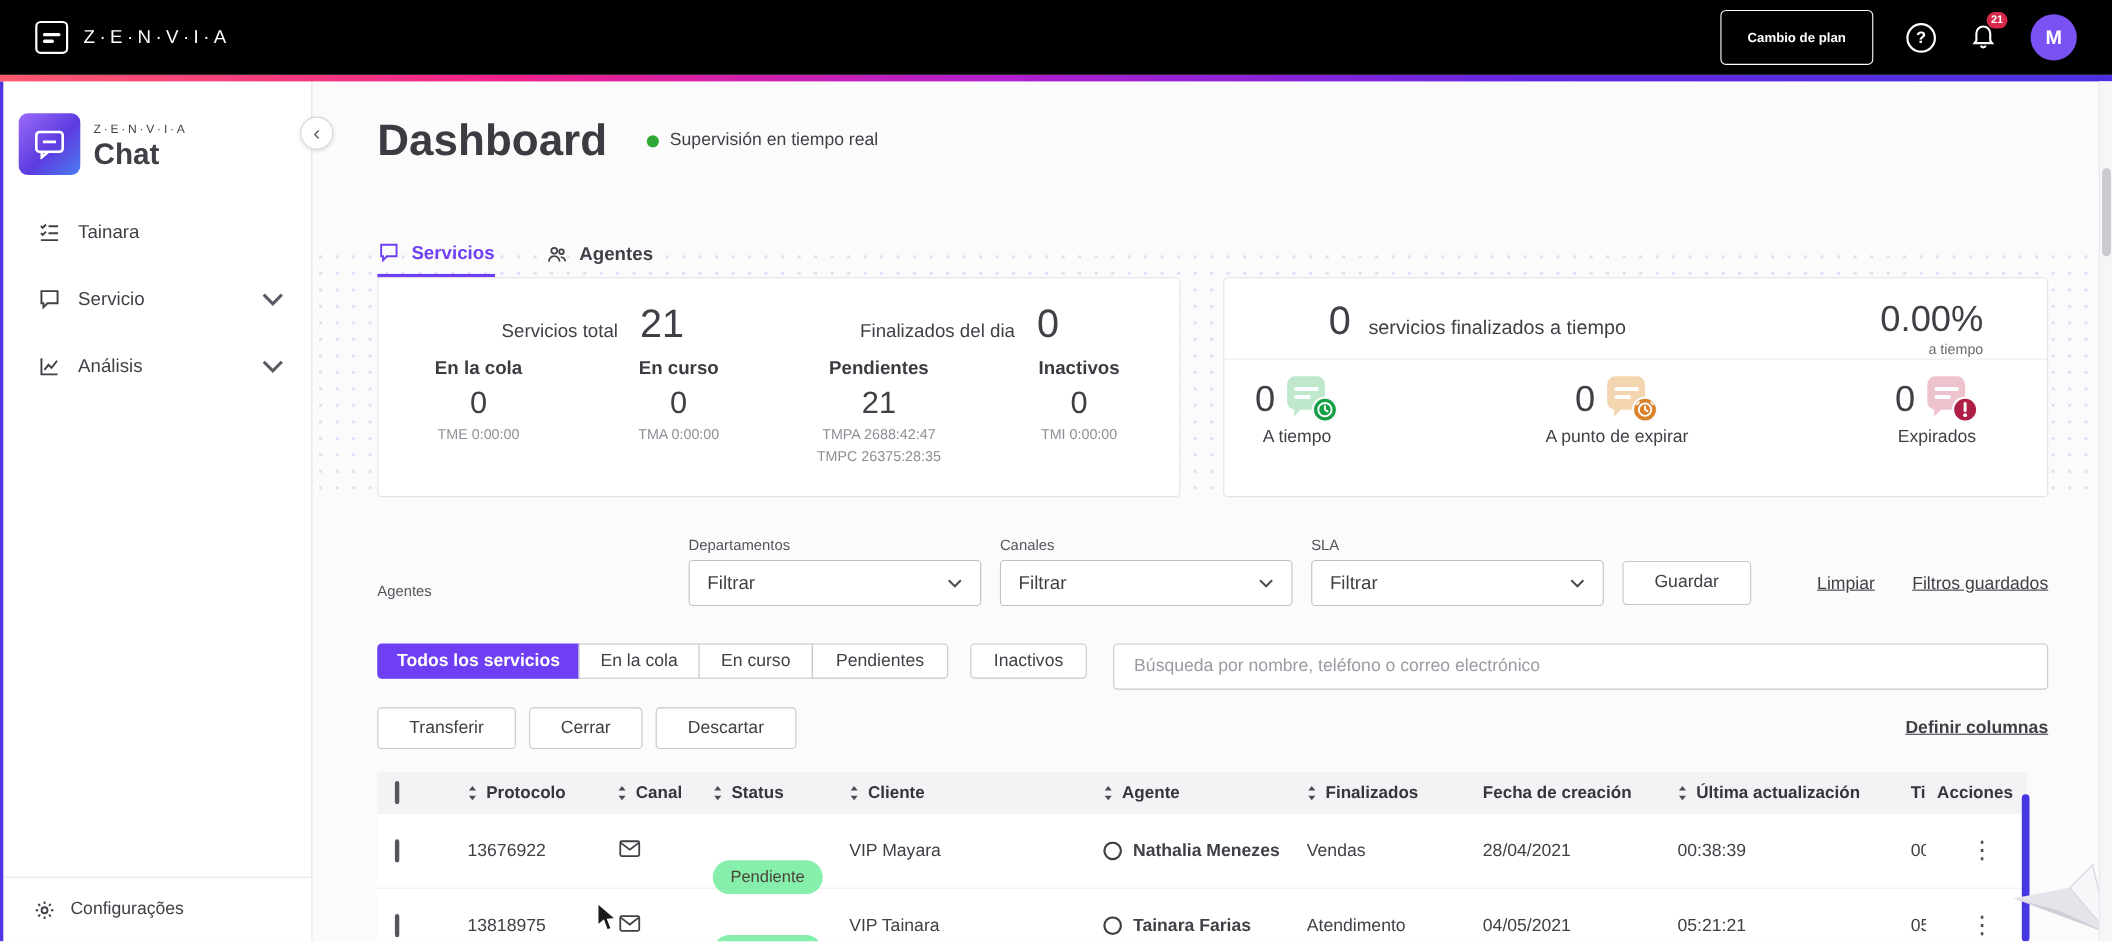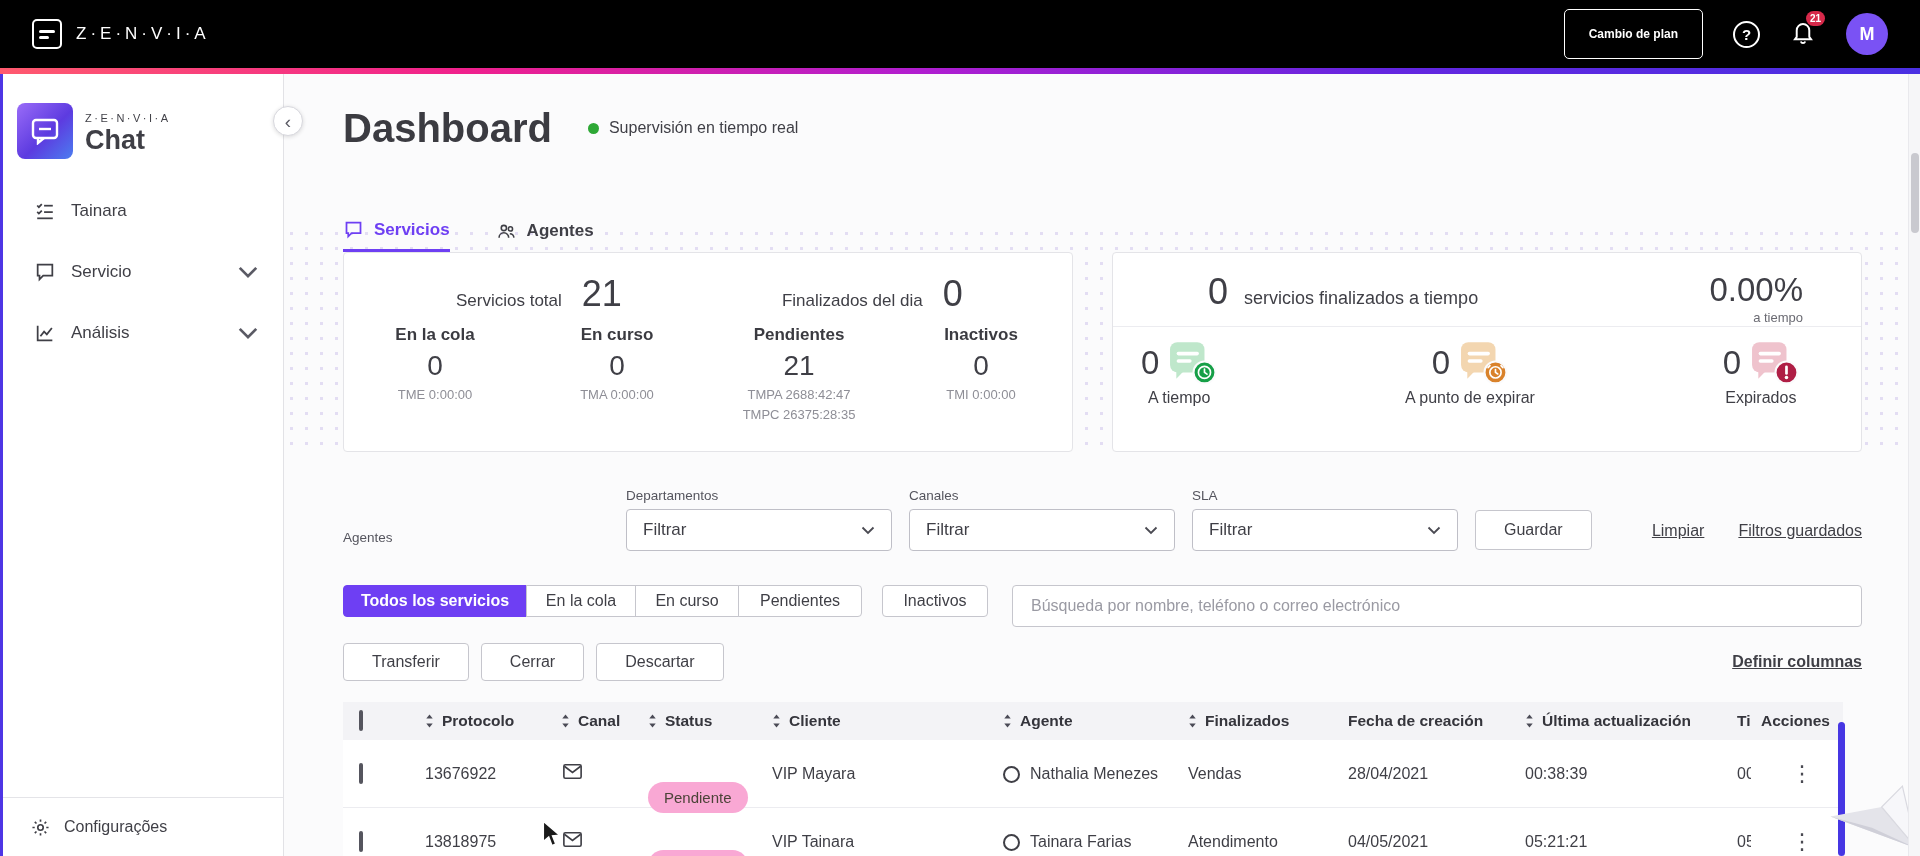--- a/index.html
+++ b/index.html
@@ -109,22 +109,22 @@
   .define-cols{margin-left:auto;font-weight:700;}
 
   .table{margin-top:21px;width:1500px;font-size:16px;}
   .grid{display:grid;grid-template-columns:72px 136px 87px 124px 231px 185px 160px 177px 212px 24px 92px;}
   .thead{background:#f3f3f6;height:38px;align-items:center;font-weight:700;font-size:15.5px;color:#35353c;}
   .trow{height:68px;align-items:center;background:#fff;border-bottom:1px solid #ececf0;}
   .th{display:flex;align-items:center;gap:8px;padding-left:10px;overflow:hidden;white-space:nowrap;cursor:pointer;}
   .th.plain{cursor:default;}
   .td{padding-left:10px;overflow:hidden;white-space:nowrap;}
   .cb{width:20px;height:20px;border:2px solid #55555e;border-radius:3px;background:#fff;margin-left:16px;cursor:pointer;}
-  .badge-pend{display:inline-block;background:#f9a8d4;color:#4c4338;font-size:15px;padding:7px 16px;border-radius:16px;margin-top:48px;}
-  .agent-cell{display:flex;align-items:flex-end;gap:10px;}
+  .badge-pend{display:inline-block;background:#86efac;color:#4c4338;font-size:15px;padding:7px 16px;border-radius:16px;margin-top:48px;}
+  .agent-cell{display:flex;align-items:flex-start;gap:10px;font-weight:bold;}
   .avatar-ring{width:17px;height:17px;border-radius:50%;border:2px solid #3f3f46;flex:none;}
   .kebab{font-size:22px;color:#4a4a52;padding-left:30px;cursor:pointer;line-height:1;}
   .env{color:#3f3f46;}
 
   
   .table-scrollbar{position:absolute;left:1838px;top:722px;width:7px;height:134px;background:#4636E3;border-radius:4px;z-index:6;}
   .page-scroll-track{position:absolute;right:0;top:74px;width:12px;height:782px;background:#f6f6f8;border-left:1px solid #e9e9ed;z-index:40;}
   .page-scroll-thumb{position:absolute;left:2px;top:79px;width:8px;height:80px;background:#c9c9cf;border-radius:5px;cursor:pointer;}
   .paper-plane{position:absolute;left:1824px;top:782px;z-index:7;}
   .cursor{position:absolute;left:541px;top:820px;z-index:50;pointer-events:none;}

